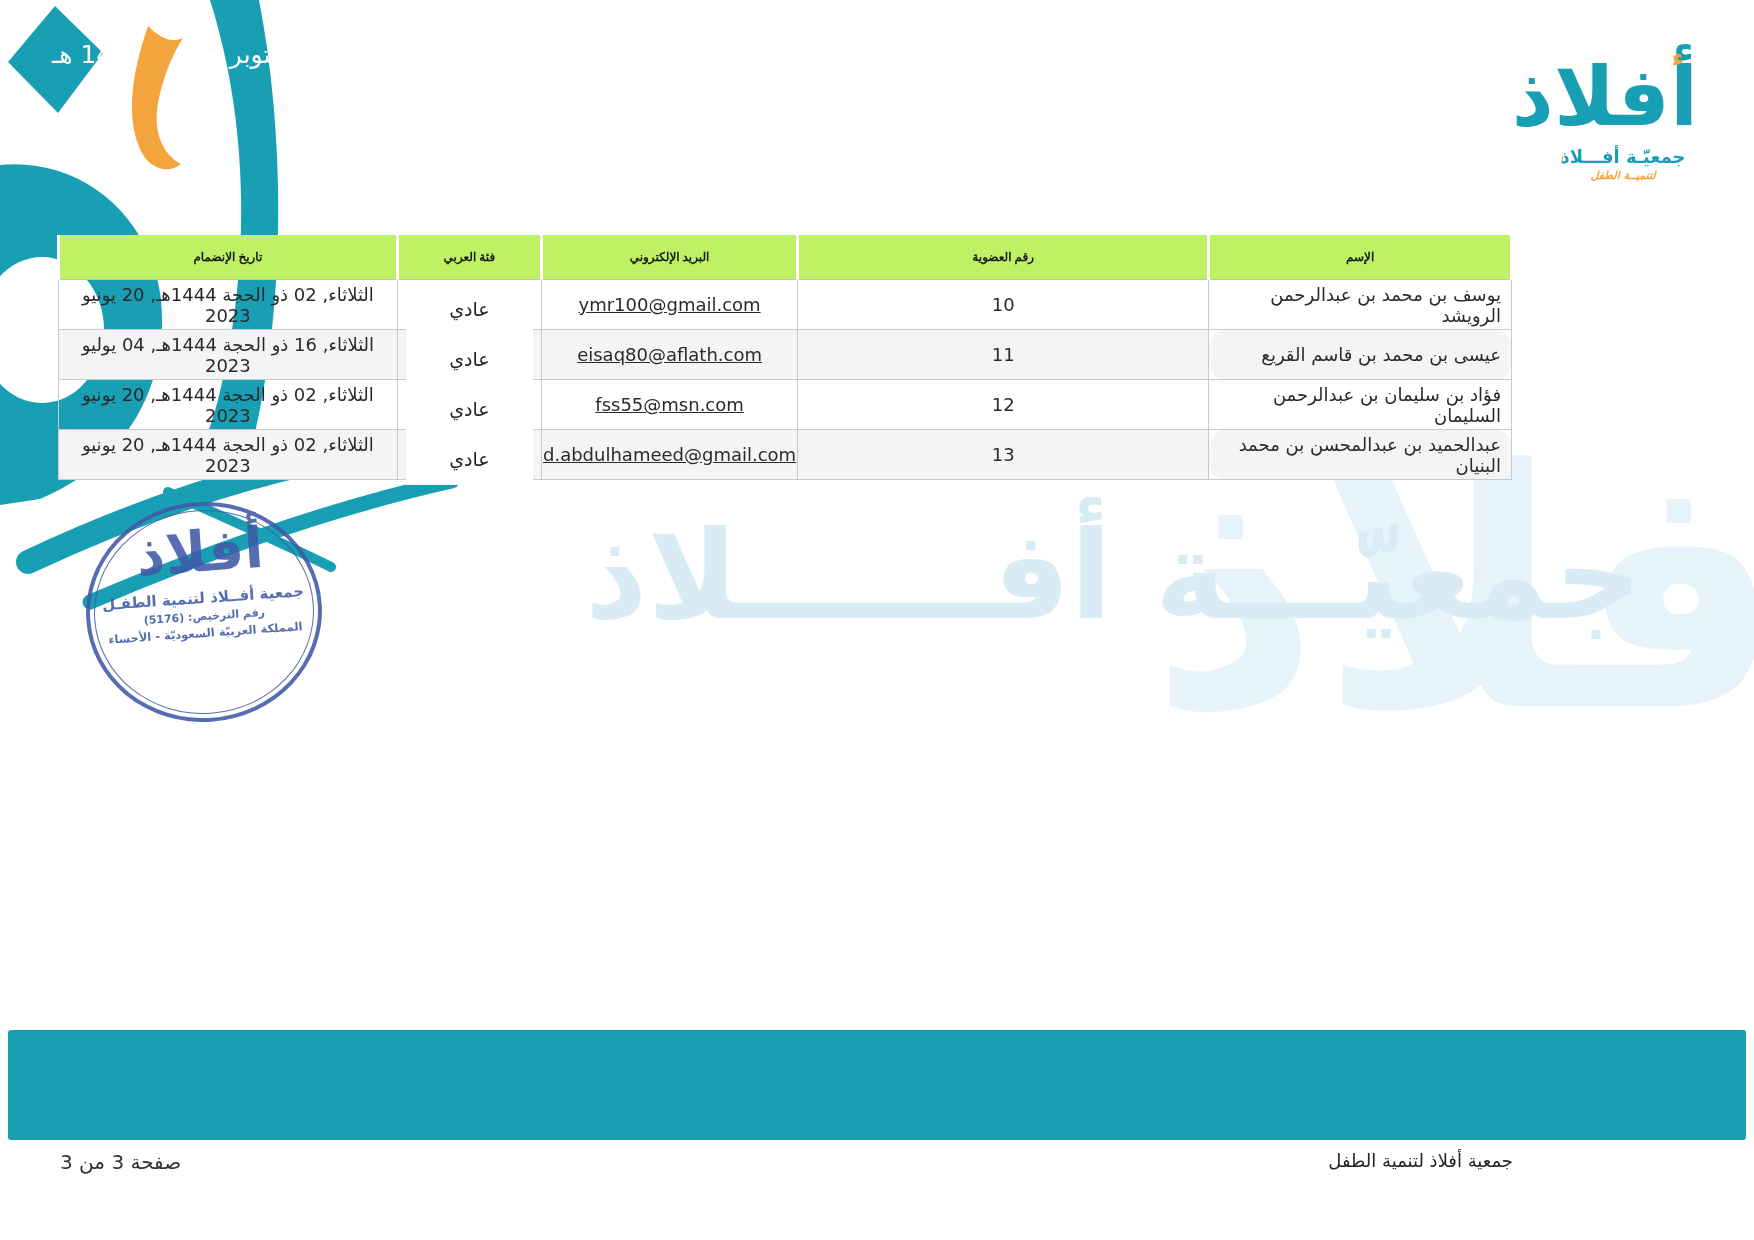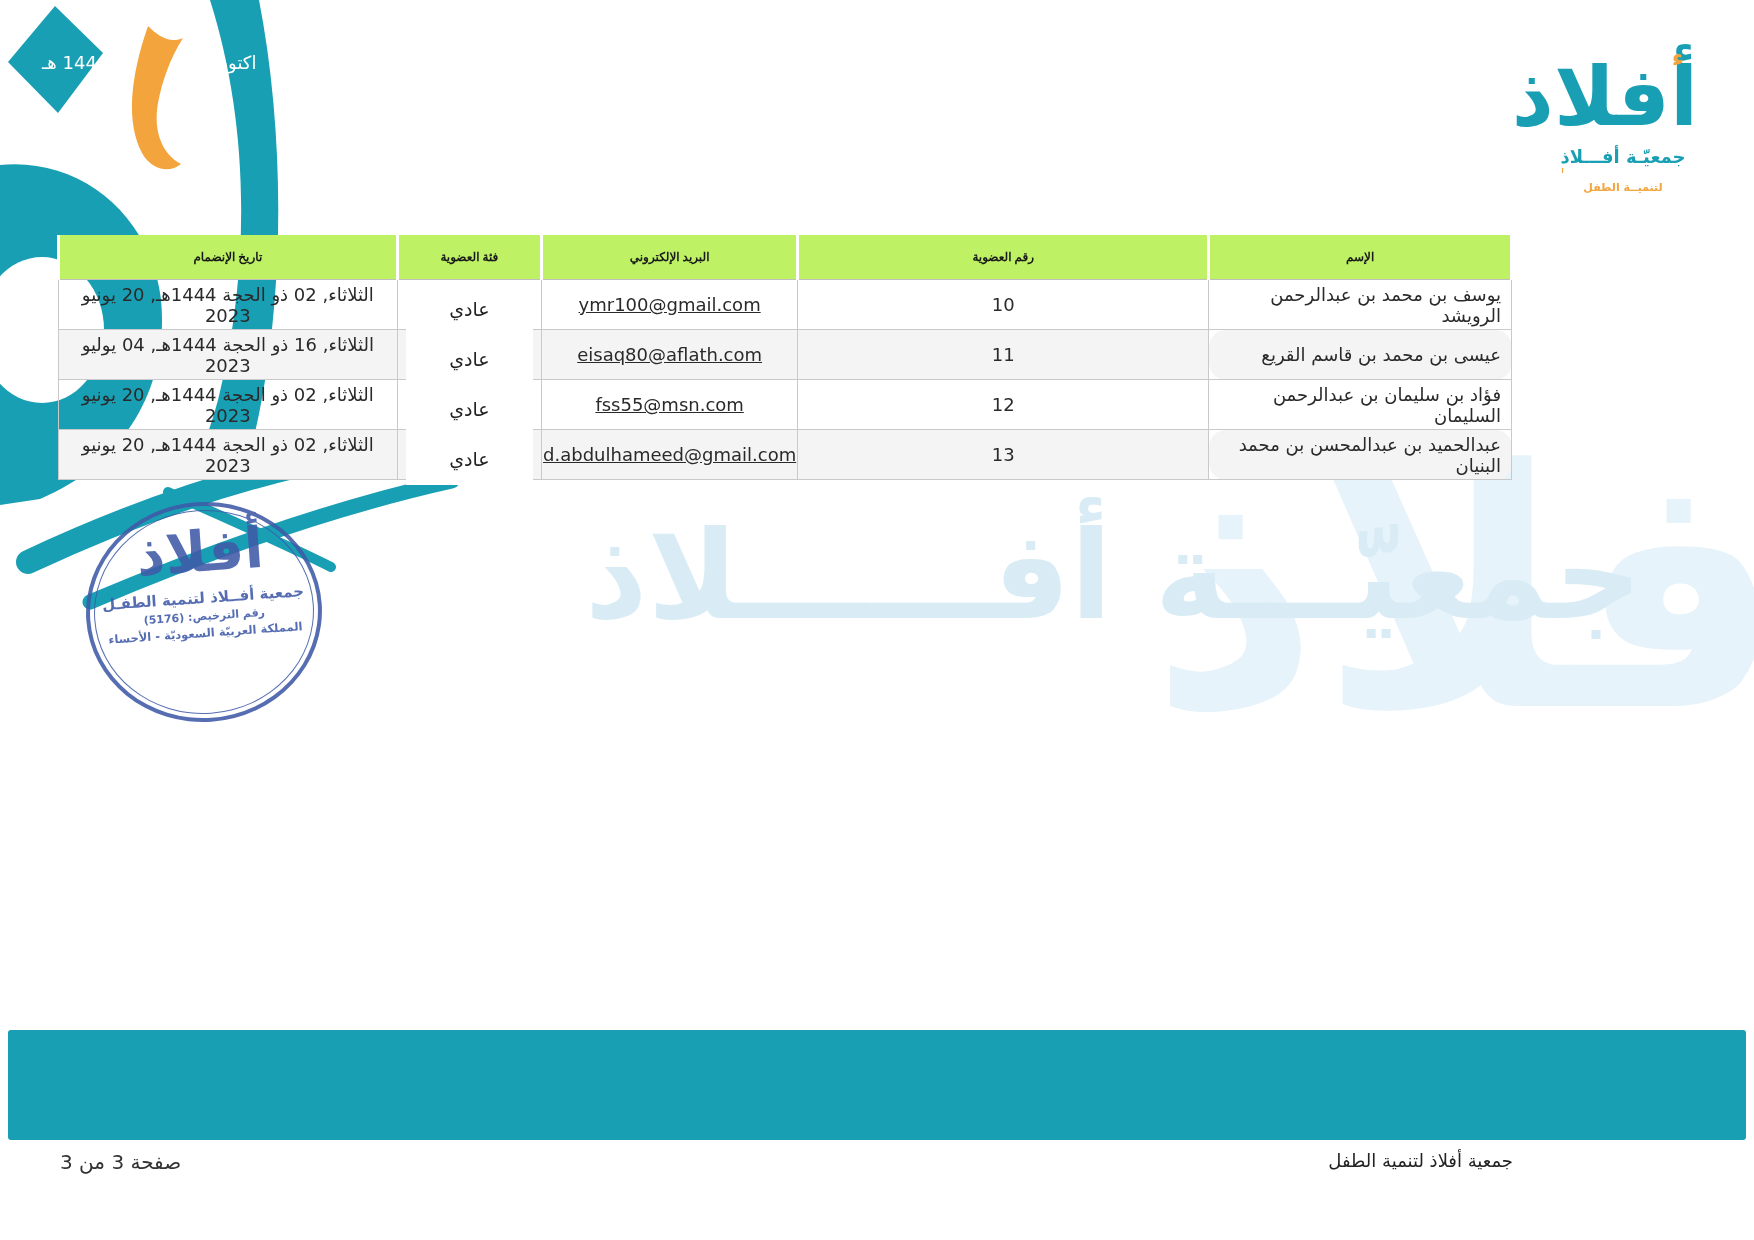--- a/index.html
+++ b/index.html
@@ -3,31 +3,31 @@
 <meta charset="utf-8">
 <style>
   html,body{margin:0;padding:0;background:#fff;}
   .page{position:relative;width:1754px;height:1240px;background:#ffffff;overflow:hidden;
         font-family:"DejaVu Sans",sans-serif;color:#222;}
 
   
   .deco-svg{position:absolute;left:0;top:0;z-index:0;}
 
   
-  .date-frag{position:absolute;top:52px;color:#ffffff;font-size:18px;direction:rtl;z-index:1;white-space:nowrap;}
+  .date-frag{position:absolute;top:40px;color:#ffffff;font-size:25px;direction:rtl;z-index:1;white-space:nowrap;margin-left:10px;}
   .frag-a{left:196px;}
   .frag-b{left:42px;}
 
   
   .brand{position:absolute;left:1548px;top:52px;width:150px;text-align:center;z-index:1;}
   .brand-callig{position:relative;font-size:82px;line-height:1.1;font-weight:bold;color:#189fb4;direction:rtl;}
   .brand-accent{position:absolute;top:-8px;right:14px;font-size:24px;color:#f4a43c;font-weight:bold;}
   .brand-accent2{position:absolute;bottom:6px;left:10px;font-size:18px;color:#f4a43c;font-weight:bold;}
   .brand-line1{margin-top:4px;font-size:18px;font-weight:bold;color:#189fb4;direction:rtl;white-space:nowrap;}
-  .brand-line2{margin-top:14px;font-size:11px;font-weight:bold;color:#f4a43c;letter-spacing:2px;direction:rtl;white-space:nowrap;}
+  .brand-line2{margin-top:2px;font-size:11px;font-weight:bold;color:#f4a43c;letter-spacing:2px;direction:rtl;white-space:nowrap;font-style:italic;}
 
   
   .members{position:absolute;left:57px;top:235px;width:1456px;border-collapse:collapse;z-index:2;background:transparent;}
   .members th{height:42px;background:#bef264;font-size:12px;font-weight:bold;color:#1a1a1a;
               border-left:3px solid #ffffff;border-right:3px solid #ffffff;border-bottom:1px solid #bfbfbf;font-family:Liberation Serif, serif;}
   .members td{height:47px;border:1px solid #c9c9c9;font-size:18px;color:#2a2a2a;text-align:center;vertical-align:middle;}
   .members tr.striped td{background:#f4f4f4;}
   .c-name{text-align:right !important;padding-right:10px;border-radius:17px;}
   .c-email{direction:ltr;font-size:17px;text-decoration:underline;}
   .c-date{font-size:17px;direction:rtl;}
@@ -103,21 +103,21 @@
         <col style="width:417px">
         <col style="width:244px">
       <col style="width:146px">
         <col style="width:343px">
     </colgroup>
     <thead>
       <tr>
         <th>الإسم</th>
         <th>رقم العضوية</th>
         <th>البريد الإلكتروني</th>
-        <th>فئة العضوية</th>
+        <th>فئة العربي</th>
         <th>تاريخ الإنضمام</th>
       </tr>
     </thead>
     <tbody>
         <tr>
       <td class="c-name">يوسف بن محمد بن عبدالرحمن الرويشد</td>
       <td class="c-num">10</td>
       <td class="c-email">ymr100@gmail.com</td>
       <td class="c-cat">
         <span class="white-box">عادي</span>

